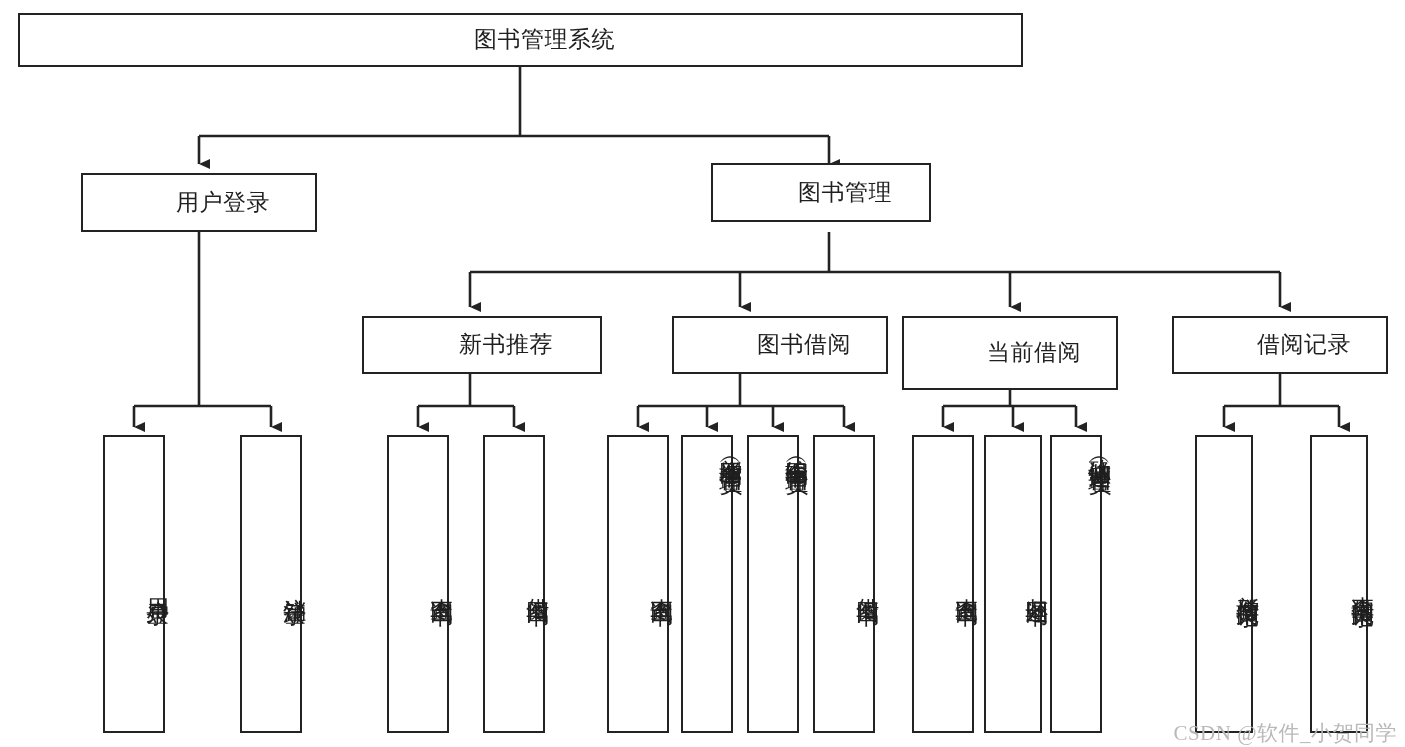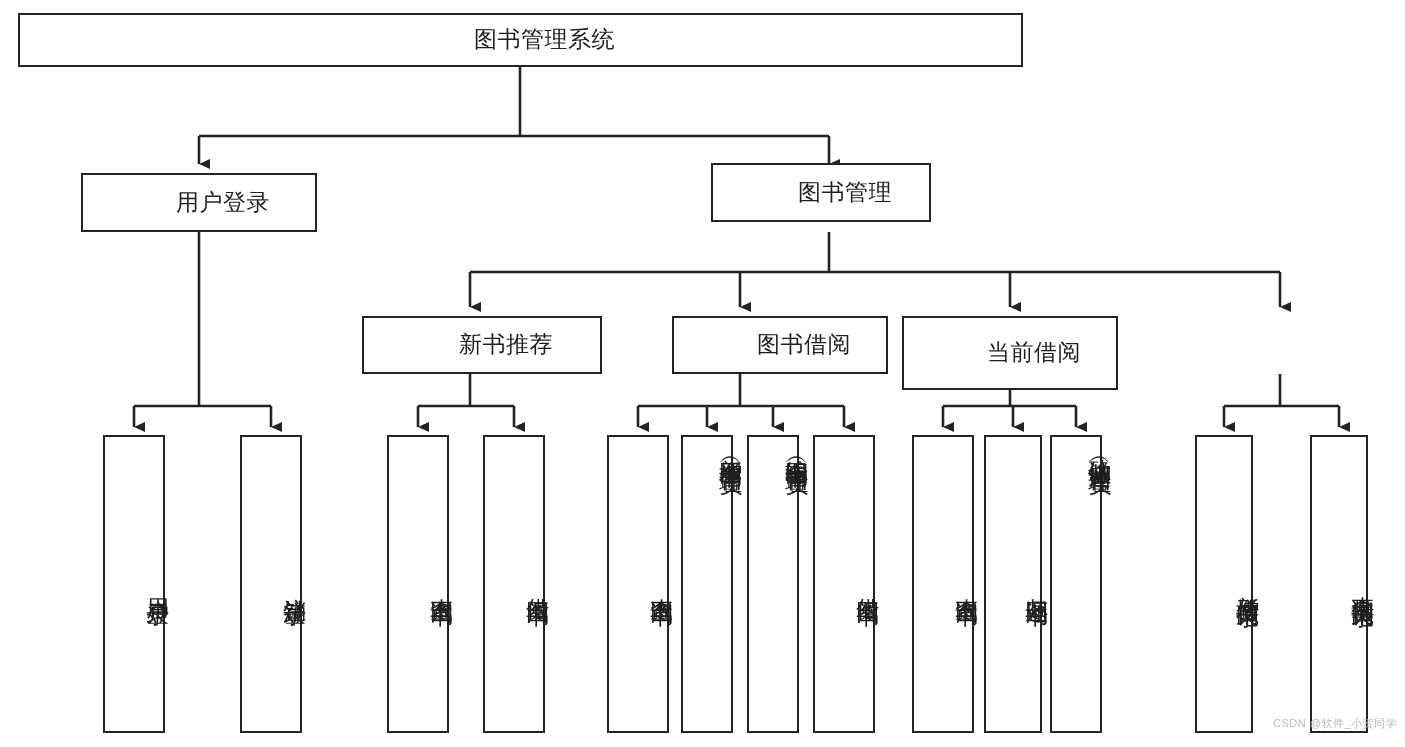--- a/index.html
+++ b/index.html
@@ -61,26 +61,26 @@
   }
   .node.v.top {
     align-items: flex-start;
   }
   .node.v.top .lbl {
     padding-top: 4px;
   }
   #watermark {
     position: absolute;
     right: 8px;
-    bottom: 16px;
-    font-size: 11px;
+    bottom: 0;
+    font-size: 21px;
     color: #b9b9b9;
     letter-spacing: 0.5px;
     white-space: nowrap;
-    font-family: Liberation Sans, sans-serif;
+    font-family: Liberation Serif, serif;
   }
 </style>
 </head>
 <body>
 
 <div id="canvas">
 
   <svg id="wires" viewBox="0 0 1405 747" xmlns="http://www.w3.org/2000/svg">
     <defs>
       <marker id="arw" viewBox="0 0 12 12" refX="5.5" refY="11" markerWidth="12" markerHeight="12" orient="auto-start-reverse" markerUnits="userSpaceOnUse">
@@ -144,20 +144,23 @@
 
   <div class="node h" style="left:362px; top:316px; width:240px; height:58px;">
     <span class="lbl">新书推荐</span>
   </div>
   <div class="node h" style="left:632px; top:316px; width:216px; height:58px;margin-left:40px;">
     <span class="lbl">图书借阅</span>
   </div>
   <div class="node h" style="left:902px; top:316px; width:216px; height:74px;">
     <span class="lbl">当前借阅</span>
   </div>
+  <div class="node h" style="left:1172px; top:316px; width:216px; height:58px;">
+    <span class="lbl">借阅记录</span>
+  </div>
 
   <div class="node v mid" style="left:103px; top:435px; width:62px; height:298px;">
     <span class="lbl">用户登录</span>
   </div>
   <div class="node v mid" style="left:240px; top:435px; width:62px; height:298px;">
     <span class="lbl">注销登录</span>
   </div>
 
   <div class="node v mid" style="left:387px; top:435px; width:62px; height:298px;">
     <span class="lbl">查询图书</span>

